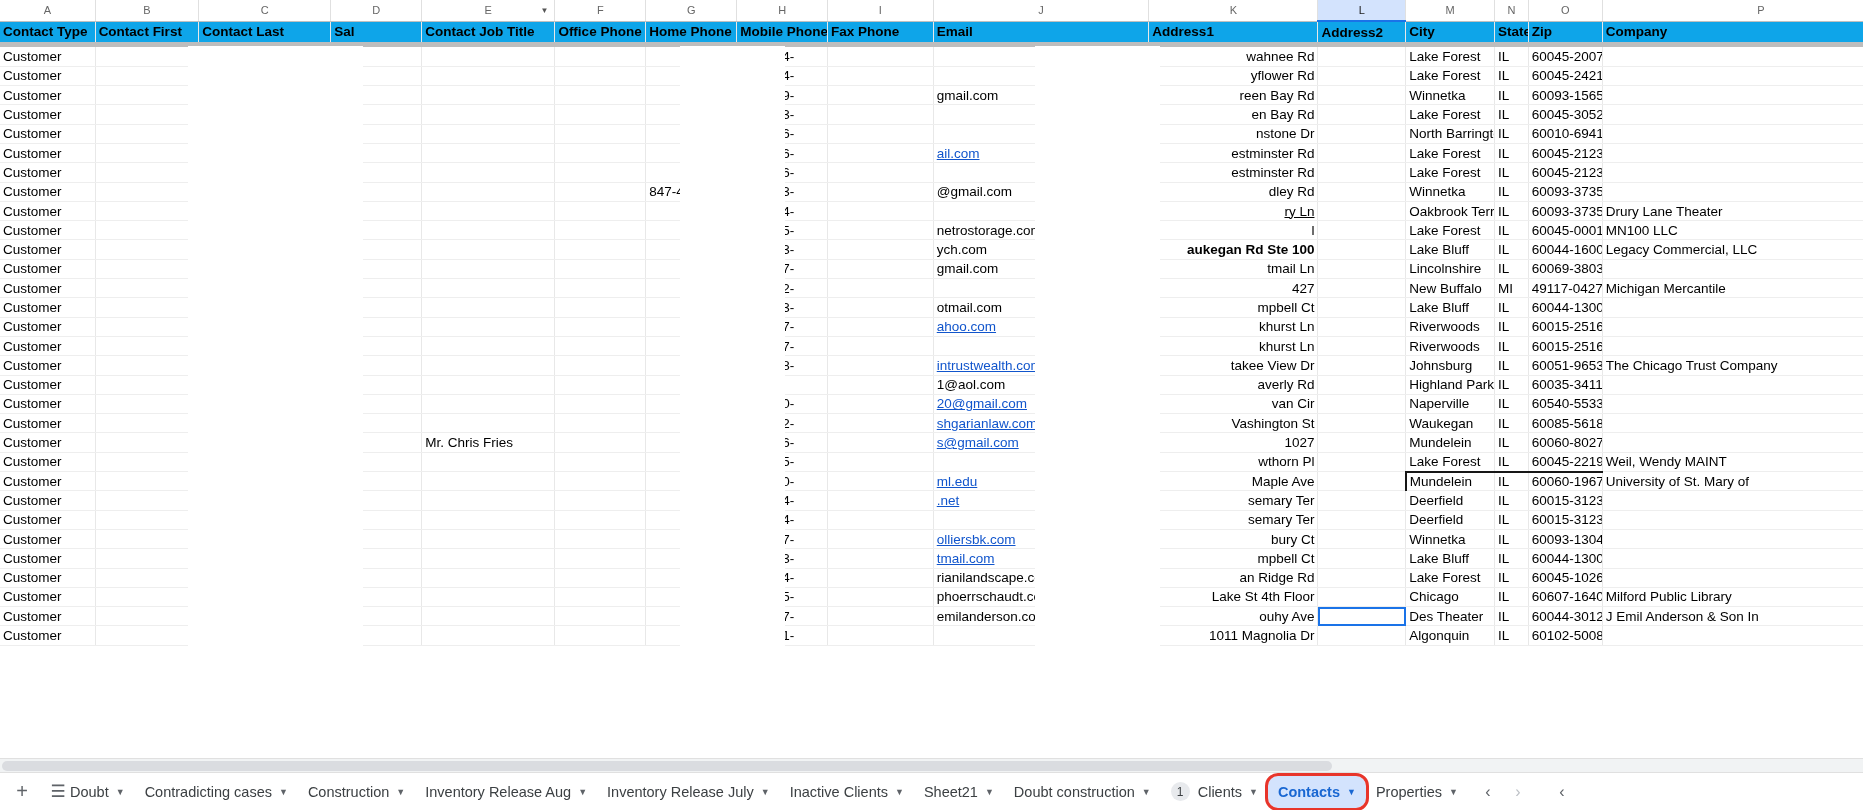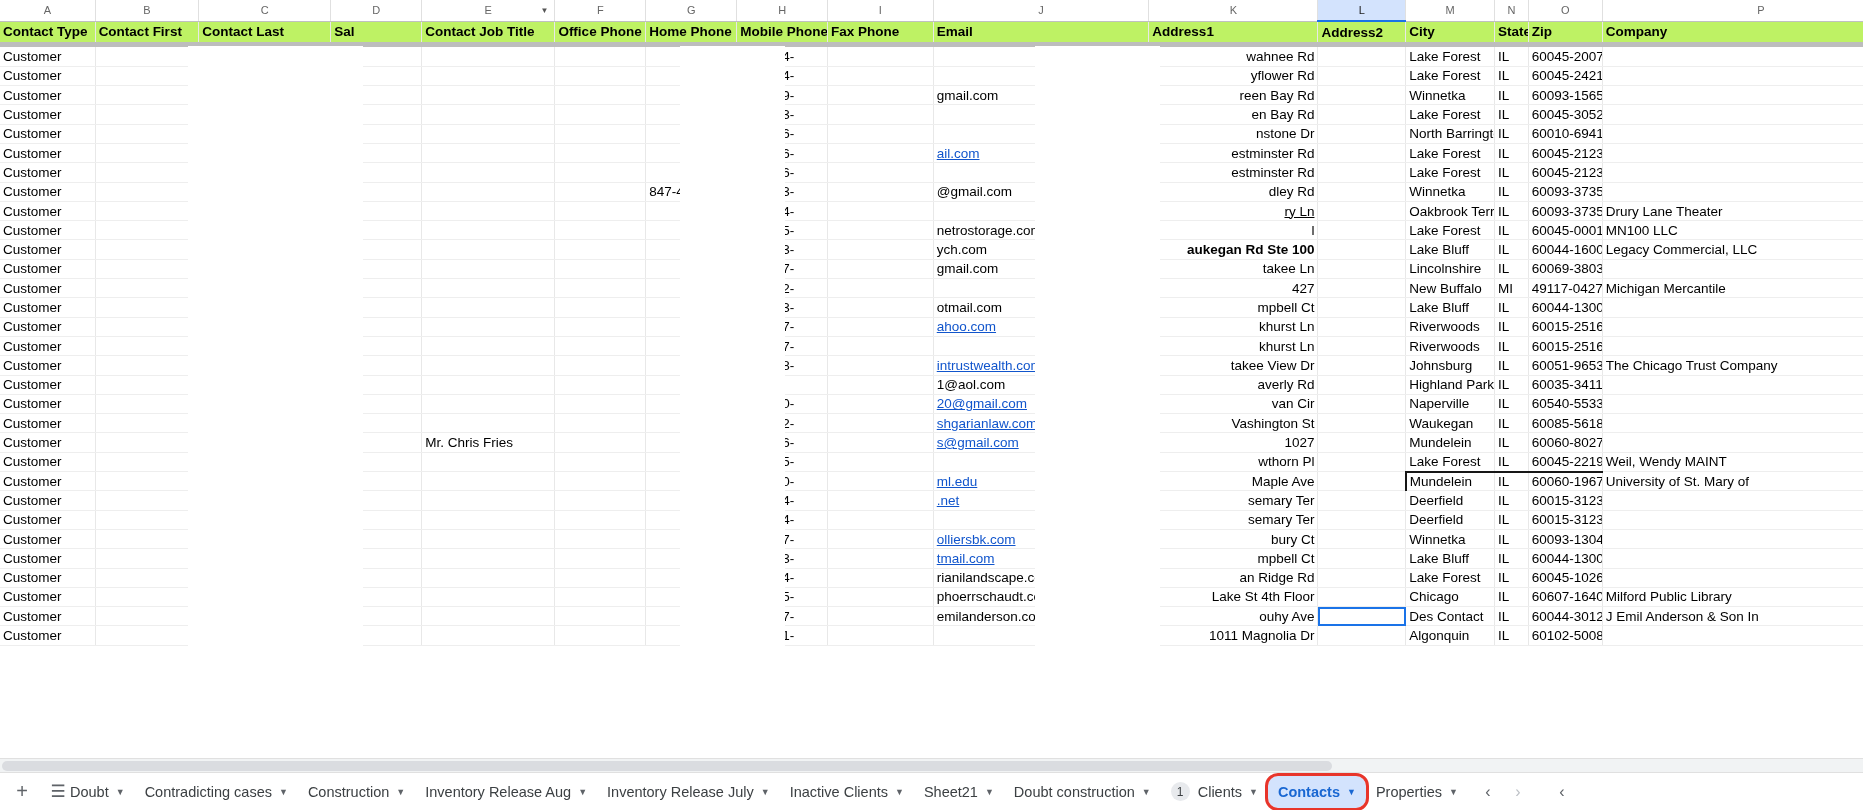--- a/index.html
+++ b/index.html
@@ -66,21 +66,21 @@
   }
 
   
   tr.fieldrow td {
     height: 21px;
     font-weight: bold;
     font-size: 13.5px;
     color: #000;
     padding: 0 3px;
     border-right: 1px solid #e8e8e8;
-    background: #bef264;
+    background: #0ea5e9;
     white-space: nowrap;
     overflow: hidden;
     vertical-align: middle;
   }
 
   tr.freezebar td {
     height: 5px;
     padding: 0;
     background: #bdbdbd;
     border: none;
@@ -476,21 +476,21 @@
             <td>Customer</td>
             <td></td>
             <td>Kessler</td>
             <td>Mrs.</td>
             <td></td>
             <td></td>
             <td></td>
             <td>847-217-</td>
             <td></td>
             <td>gmail.com</td>
-            <td style="text-align: right;">takee Ln</td>
+            <td style="text-align: right;">tmail Ln</td>
             <td></td>
             <td>Lincolnshire</td>
             <td>IL</td>
             <td>60069-3803</td>
             <td></td>
           </tr>
           <tr class="datarow">
             <td>Customer</td>
             <td></td>
             <td>Danesi</td>
@@ -802,21 +802,21 @@
             <td>Plencner</td>
             <td>Mr.</td>
             <td></td>
             <td></td>
             <td></td>
             <td>847-297-</td>
             <td></td>
             <td>emilanderson.com</td>
             <td style="text-align: right; margin-top: 30px;">ouhy Ave</td>
             <td class="activecell"></td>
-            <td>Des Contact</td>
+            <td>Des Theater</td>
             <td>IL</td>
             <td>60044-3012</td>
             <td>J Emil Anderson &amp; Son In</td>
           </tr>
           <tr class="datarow">
             <td>Customer</td>
             <td></td>
             <td>Fasano</td>
             <td>Mr.</td>
             <td></td>

